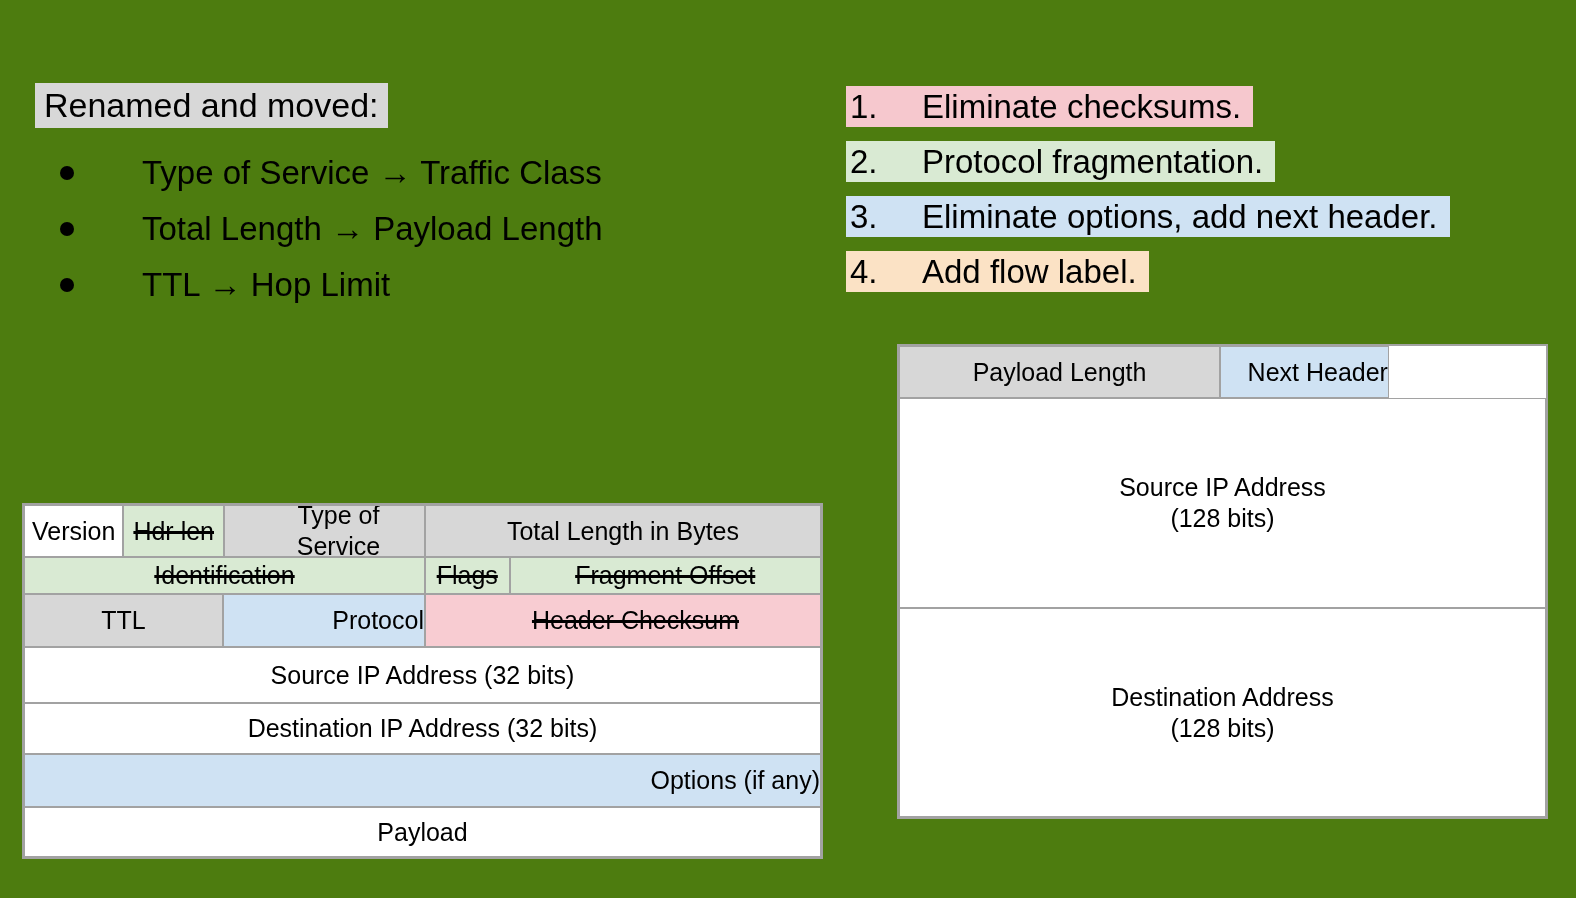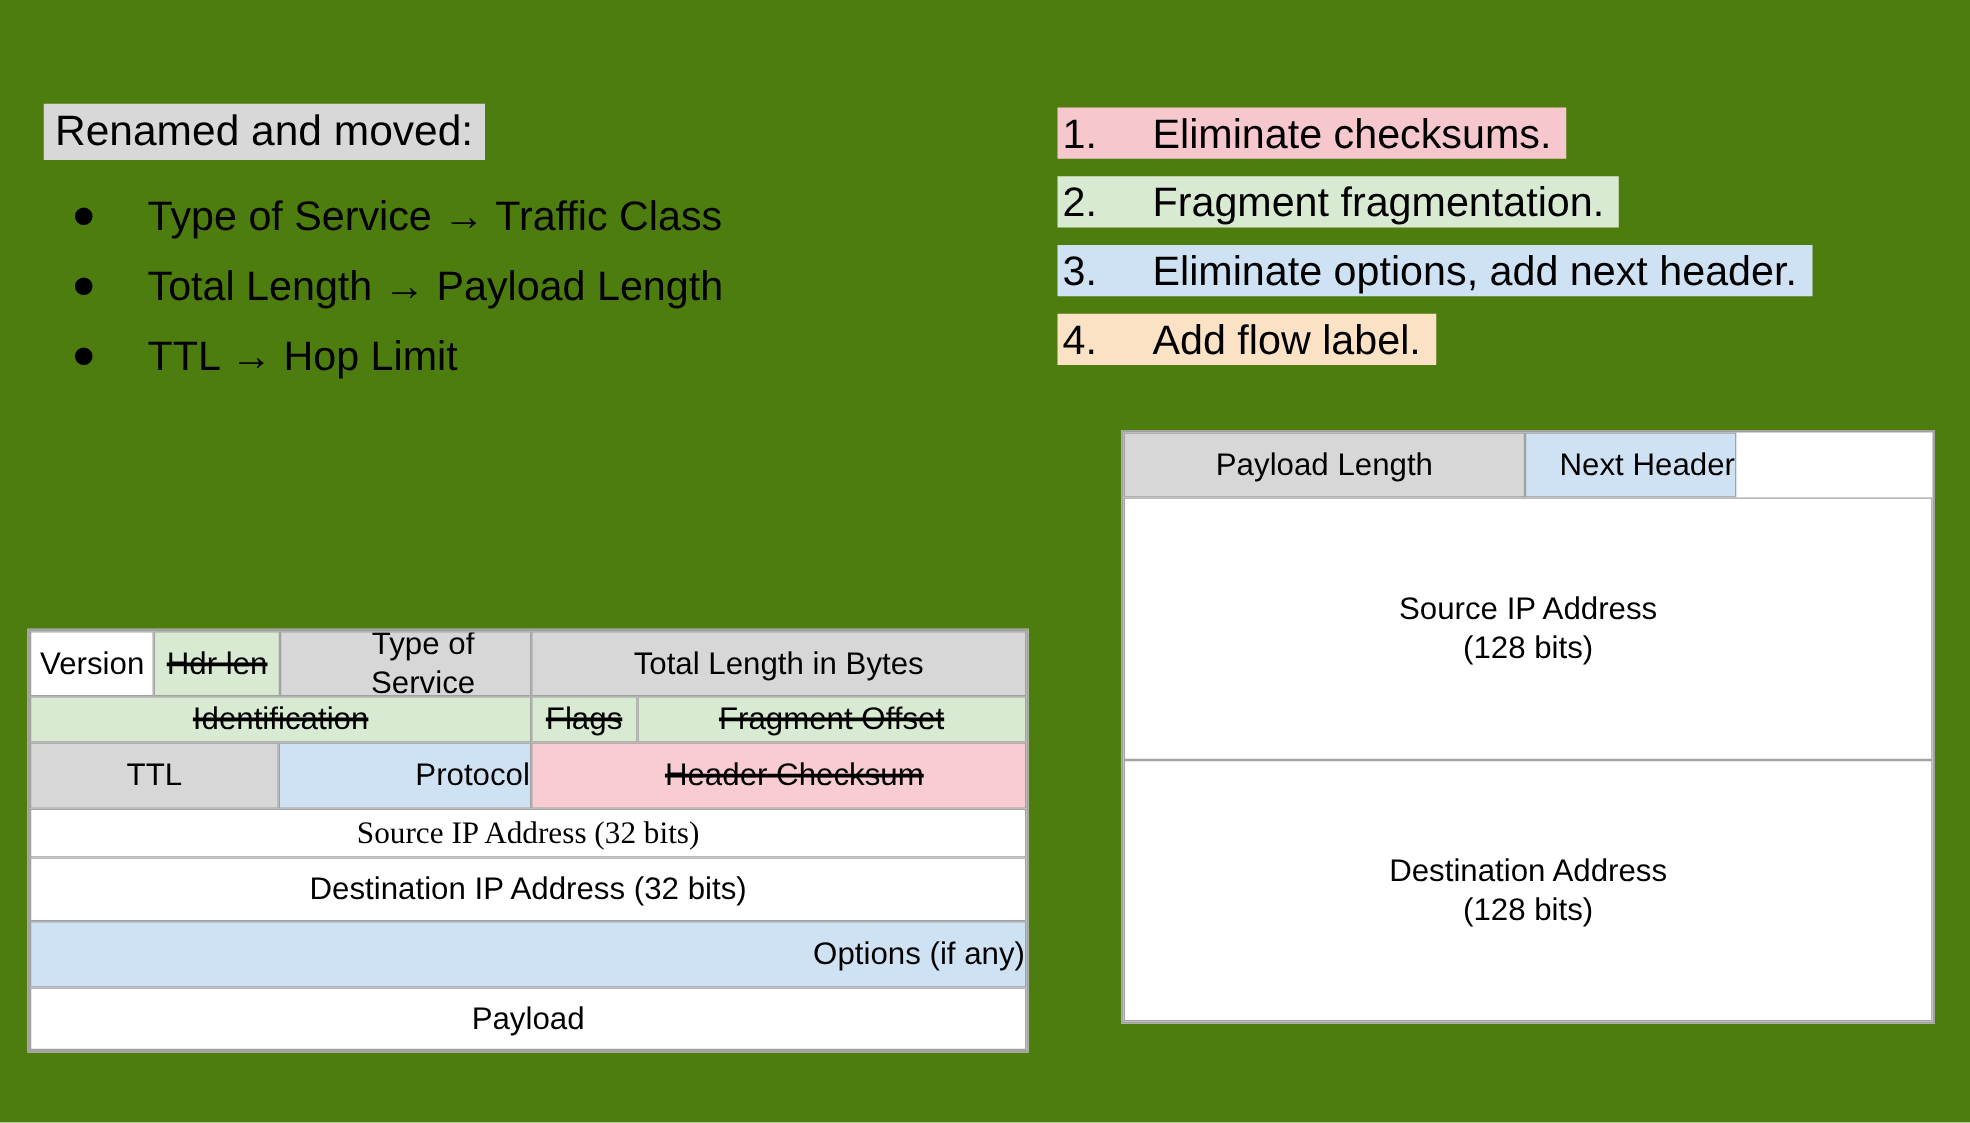--- a/index.html
+++ b/index.html
@@ -12,21 +12,21 @@
   
   .title-hl {
     position:absolute; left:35px; top:83px;
     background:#d8d8d8; font-size:34px; line-height:45px;
     padding:0 9px; white-space:nowrap;
   }
   .bullets {
     position:absolute; left:60px; top:152px;
     list-style:none; margin:0; padding:0; font-size:33px;
   }
-  .bullets li { display:flex; align-items:center; height:42px; margin-bottom:14px; white-space:nowrap; }
+  .bullets li { display:flex; align-items:center; height:42px; margin-bottom:14px; white-space:nowrap;gap:24px; }
   .dot { width:14px; height:14px; border-radius:50%; background:#000; margin-right:44px; flex:none; }
 
   
   .changes {
     position:absolute; left:846px; top:86px;
     list-style:none; margin:0; padding:0; font-size:33px;
   }
   .changes li {
     display:flex; align-items:center; height:41px; margin-bottom:14px;
     width:max-content; padding:0 12px 0 4px; white-space:nowrap;
@@ -80,21 +80,21 @@
     </li>
   </ul>
 
   <ol class="changes">
     <li class="hl-pink">
       <span class="num">1.</span>
       <span>Eliminate checksums.</span>
     </li>
     <li class="hl-green">
       <span class="num">2.</span>
-      <span>Fragment fragmentation.</span>
+      <span>Protocol fragmentation.</span>
     </li>
     <li class="hl-blue">
       <span class="num">3.</span>
       <span>Eliminate options, add next header.</span>
     </li>
     <li class="hl-orange">
       <span class="num">4.</span>
       <span>Add flow label.</span>
     </li>
   </ol>
@@ -129,21 +129,21 @@
         <div class="tcell bg-gray" style="width: 24.97%; justify-content: center;">
           <span>TTL</span>
         </div>
         <div class="tcell bg-blue" style="width: 25.34%;">
           <span>Protocol</span>
         </div>
         <div class="tcell bg-pink strike" style="width: 49.69%;">
           <span>Header Checksum</span>
         </div>
       </div>
-      <div class="trow" style="height: 39px; font-family: Liberation Serif, serif;">
+      <div class="trow" style="height: 56px;">
         <div class="tcell bg-white" style="width: 100%;">
           <span>Source IP Address (32 bits)</span>
         </div>
       </div>
       <div class="trow" style="height: 51px;">
         <div class="tcell bg-white" style="width: 100%;">
           <span>Destination IP Address (32 bits)</span>
         </div>
       </div>
       <div class="trow" style="height: 53px;">

